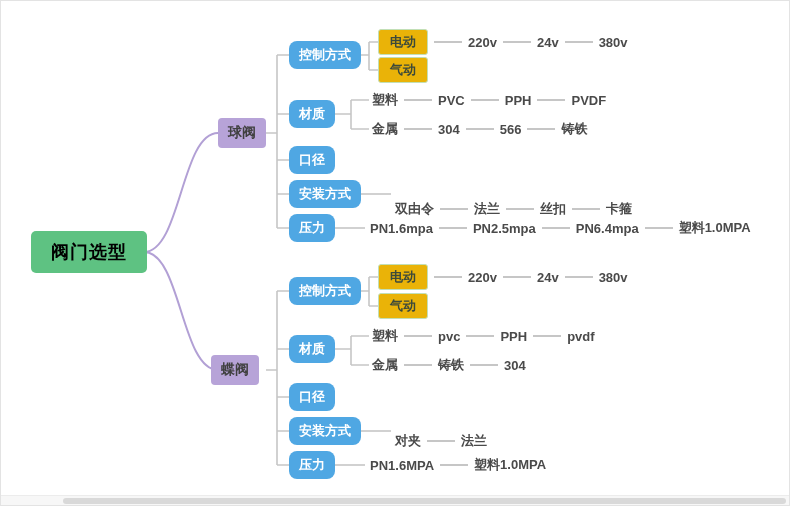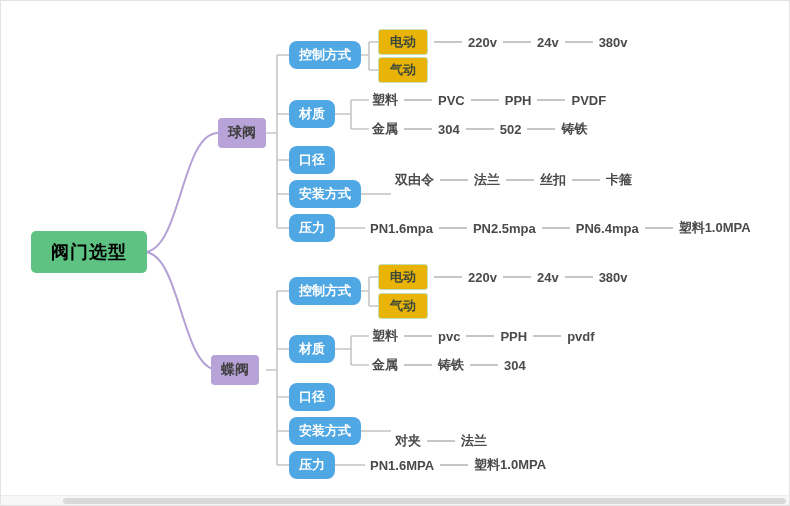--- a/index.html
+++ b/index.html
@@ -137,29 +137,29 @@
     <span class="link"></span>
     <span class="leaf">PPH</span>
     <span class="link"></span>
     <span class="leaf">PVDF</span>
   </div>
   <div class="row" style="left:371px;top:128px">
     <span class="leaf">金属</span>
     <span class="link"></span>
     <span class="leaf">304</span>
     <span class="link"></span>
-    <span class="leaf">502</span>
+    <span class="leaf">566</span>
     <span class="link"></span>
     <span class="leaf">铸铁</span>
   </div>
 
   <div class="node category" style="left:288px;top:159px">口径</div>
 
   <div class="node category" style="left:288px;top:193px">安装方式</div>
-  <div class="row" style="left:394px;top:179px">
+  <div class="row" style="left:394px;top:208px">
     <span class="leaf">双由令</span>
     <span class="link"></span>
     <span class="leaf">法兰</span>
     <span class="link"></span>
     <span class="leaf">丝扣</span>
     <span class="link"></span>
     <span class="leaf">卡箍</span>
   </div>
 
   <div class="node category" style="left:288px;top:227px">压力</div>

